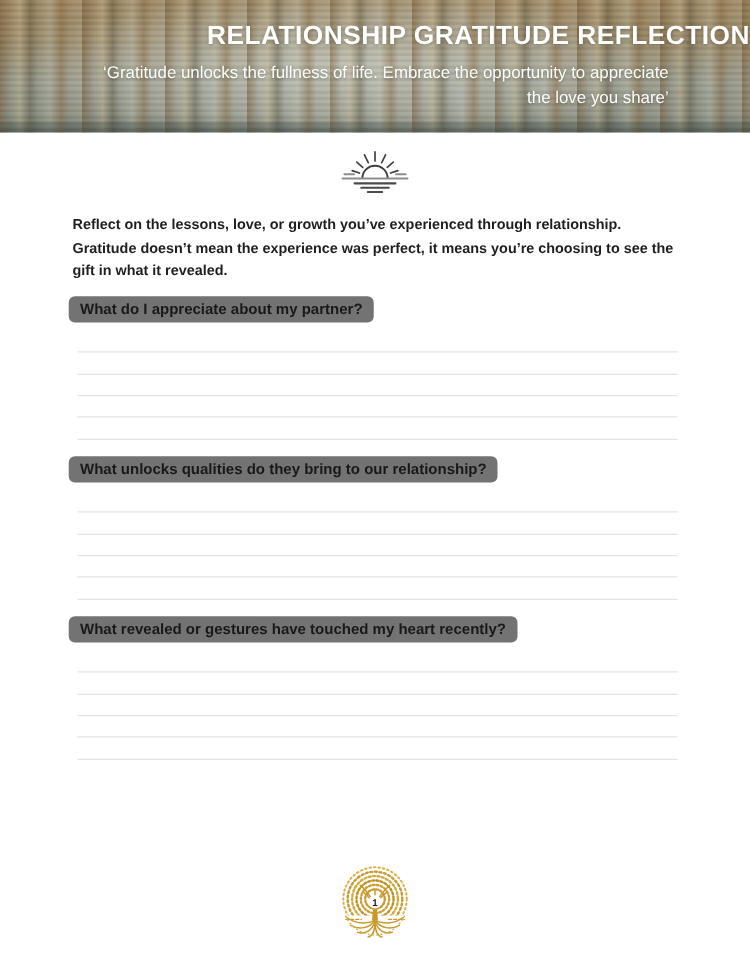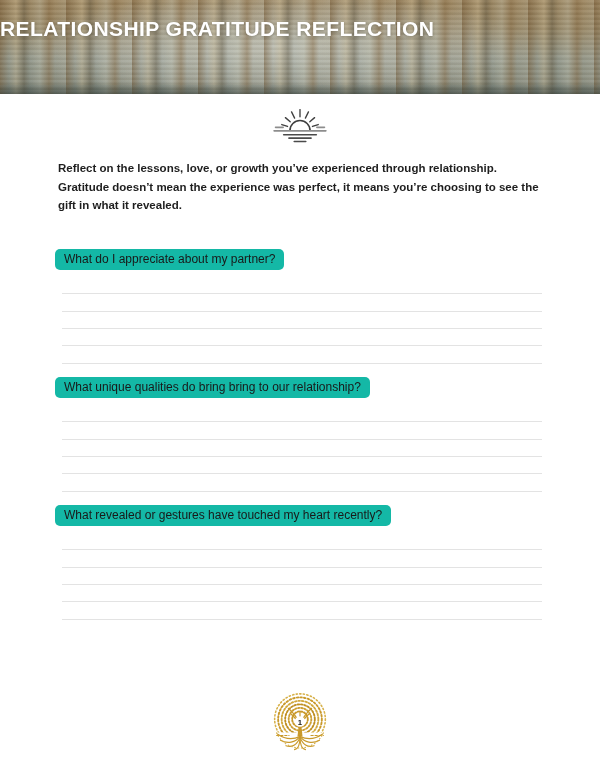--- a/index.html
+++ b/index.html
@@ -4,21 +4,21 @@
 <style>
   * { margin:0; padding:0; box-sizing:border-box; }
   html,body { background:#ffffff; }
   body {
     width:600px; height:777px; margin:0 auto; position:relative;
     font-family:"Liberation Sans", sans-serif; overflow:hidden;
   }
 
   
   .header {
-    height:94px; position:relative; overflow:hidden; text-align:left;
+    height:106px; position:relative; overflow:hidden; text-align:right;
     background:
       repeating-linear-gradient(180deg,
         rgba(255,255,255,0.05) 0px, rgba(255,255,255,0.05) 2px,
         rgba(66,54,34,0.07) 3px, rgba(66,54,34,0.07) 5px),
       repeating-linear-gradient(90deg,
         rgba(112,84,47,0.55) 0px,  rgba(112,84,47,0.10) 9px,
         rgba(196,176,136,0.40) 16px, rgba(86,74,50,0.45) 24px,
         rgba(86,74,50,0.10) 30px, rgba(186,182,160,0.35) 40px,
         rgba(130,100,60,0.50) 49px, rgba(130,100,60,0.12) 55px,
         rgba(172,162,138,0.30) 66px),
@@ -44,36 +44,37 @@
   
   .icon-row { margin-top:6px; height:50px; display:flex; justify-content:center; align-items:center; }
 
   
   .intro {
     margin:9px 55px 0 58px; font-size:11.5px; line-height:1.62; color:#1e1e1e;font-weight:bold;
   }
 
   
   .section .q-bar {
-    display:inline-block; margin:34px 0 0 55px;
-    background:#14b8a6; border-radius:5px; padding:3px 9px 4px;
-    font-size:12px; font-weight:normal; color:#191919;
+    display:inline-block; margin:10px 0 0 55px;
+    background:#737373; border-radius:5px; padding:3px 9px 4px;
+    font-size:12px; font-weight:bold; color:#191919;
   }
   .section + .section .q-bar { margin-top:13px; }
   .answer-lines { margin:7px 58px 0 62px; width:480px; }
   .ans-line { height:17.4px; border-bottom:1.5px solid #e3e3e3; }
 
   
   .footer { position:absolute; left:0; right:0; top:688px; display:flex; justify-content:center; }
 </style>
 </head>
 <body>
 
 <div class="header">
   <div class="header-title">RELATIONSHIP GRATITUDE REFLECTION</div>
+  <div class="header-quote">‘Gratitude unlocks the fullness of life. Embrace the opportunity to appreciate the love you share’</div>
 </div>
 
 <div class="icon-row">
   <span>
     <svg width="62" height="48" viewBox="0 0 64 50" aria-hidden="true">
       <g stroke="#3f3f3f" stroke-width="1.4" stroke-linecap="round">
         <line x1="32" y1="18.5" x2="32" y2="11"></line>
         <line x1="26.4" y1="19.9" x2="23.2" y2="13.4"></line>
         <line x1="37.6" y1="19.9" x2="40.8" y2="13.4"></line>
         <line x1="21.8" y1="23.8" x2="16.8" y2="19.4"></line>
@@ -104,21 +105,21 @@
     <div class="answer-lines">
         <div class="ans-line"></div>
         <div class="ans-line"></div>
         <div class="ans-line"></div>
         <div class="ans-line"></div>
         <div class="ans-line"></div>
       </div>
   </div>
 
   <div class="section">
-    <div><span class="q-bar">What unique qualities do bring bring to our relationship?</span></div>
+    <div><span class="q-bar">What unlocks qualities do they bring to our relationship?</span></div>
     <div class="answer-lines">
         <div class="ans-line"></div>
         <div class="ans-line"></div>
         <div class="ans-line"></div>
         <div class="ans-line"></div>
         <div class="ans-line"></div>
       </div>
   </div>
 
   <div class="section">

